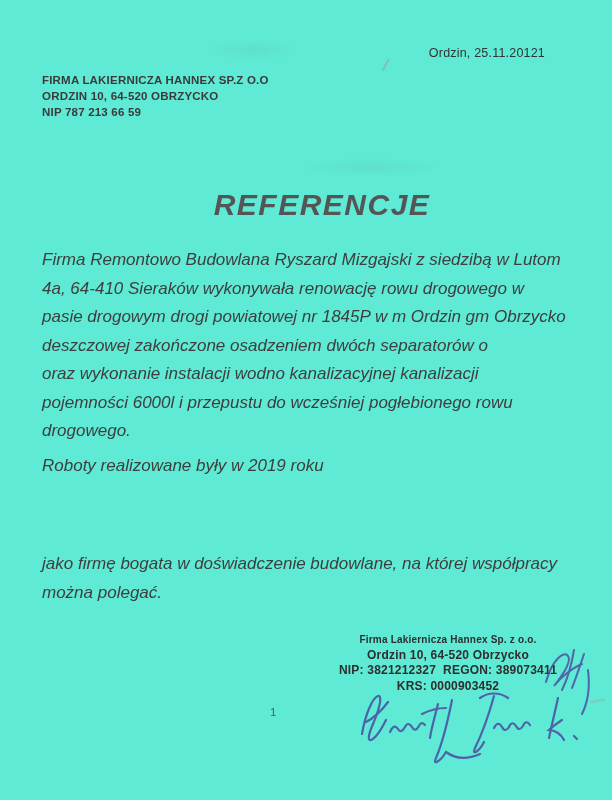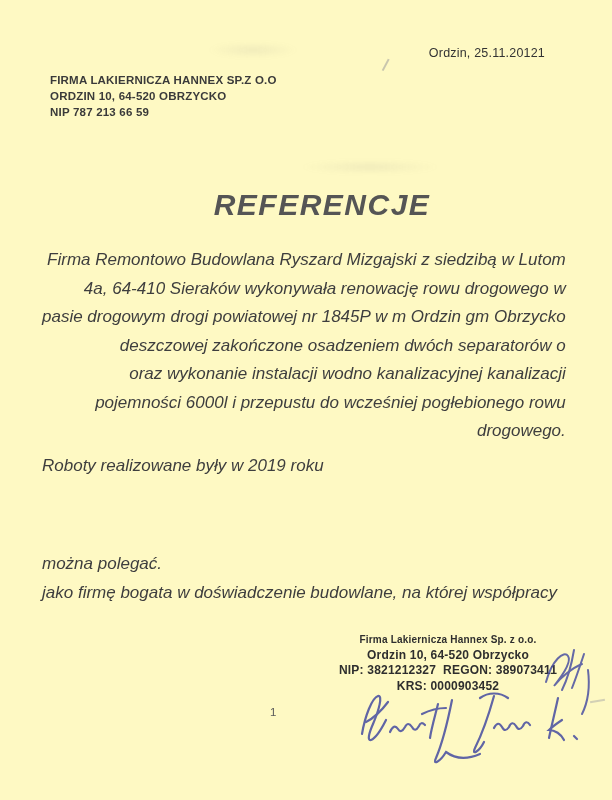--- a/index.html
+++ b/index.html
@@ -1,32 +1,32 @@
 <!DOCTYPE html>
 <html><head>
 <meta charset="utf-8">
 <style>
   html,body{margin:0;padding:0;background:#ffffff;}
   .page{
-    position:relative;width:612px;height:800px;background:#fef9c3;overflow:hidden;
+    position:relative;width:612px;height:800px;background:#5eead4;overflow:hidden;
     font-family:"Liberation Sans", sans-serif;
   }
   .date-line{
     position:absolute;top:46px;right:67px;font-size:12.5px;font-weight:500;
     color:#333;letter-spacing:.2px;
   }
-  .sender{position:absolute;left:42px;top:72px;color:#3a3a3a;margin-left:8px;}
+  .sender{position:absolute;left:42px;top:72px;color:#3a3a3a;}
   .sender div{font-size:11.5px;font-weight:600;line-height:16px;letter-spacing:.2px;white-space:nowrap;}
   .doc-title{
     position:absolute;left:0;top:172px;width:100%;text-align:center;margin:16px;
     font-size:30px;font-style:italic;font-weight:600;color:#555;letter-spacing:1.5px;
   }
   .para{position:absolute;left:42px;color:#3e3e3e;font-style:italic;font-weight:500;}
   .para div{font-size:17px;line-height:28.5px;white-space:nowrap;}
-  .p1{top:246px;text-align:right;}
+  .p1{top:246px;}
   .works{top:452px;}
   .p2{top:550px;}
   .stamp{
     position:absolute;left:322px;top:632px;width:252px;text-align:center;color:#2e2e2e;
   }
   .stamp div{font-size:12px;font-weight:700;line-height:15.5px;white-space:pre;letter-spacing:.2px;}
   .stamp div.stamp-line-0{font-size:10px;}
   .page-number{
     position:absolute;left:270px;top:706px;font-size:11.5px;color:#5a5a5a;font-weight:500;
   }
@@ -70,22 +70,22 @@
     <div>oraz wykonanie instalacji wodno kanalizacyjnej kanalizacji</div>
     <div>pojemności 6000l i przepustu do wcześniej pogłebionego rowu</div>
     <div>drogowego.</div>
   </div>
 
   <div class="para works">
     <div>Roboty realizowane były w 2019 roku</div>
   </div>
 
   <div class="para p2">
+    <div>jako firmę bogata w doświadczenie budowlane, na której współpracy</div>
     <div>można polegać.</div>
-    <div>jako firmę bogata w doświadczenie budowlane, na której współpracy</div>
   </div>
 
   <div class="stamp">
     <div class="stamp-line-0">Firma Lakiernicza Hannex Sp. z o.o.</div>
     <div>Ordzin 10, 64-520 Obrzycko</div>
     <div>NIP: 3821212327  REGON: 389073411</div>
     <div>KRS: 0000903452</div>
   </div>
 
   <svg class="sig-svg" style="left:538px;top:644px;width:60px;height:76px" viewBox="0 0 60 76">

